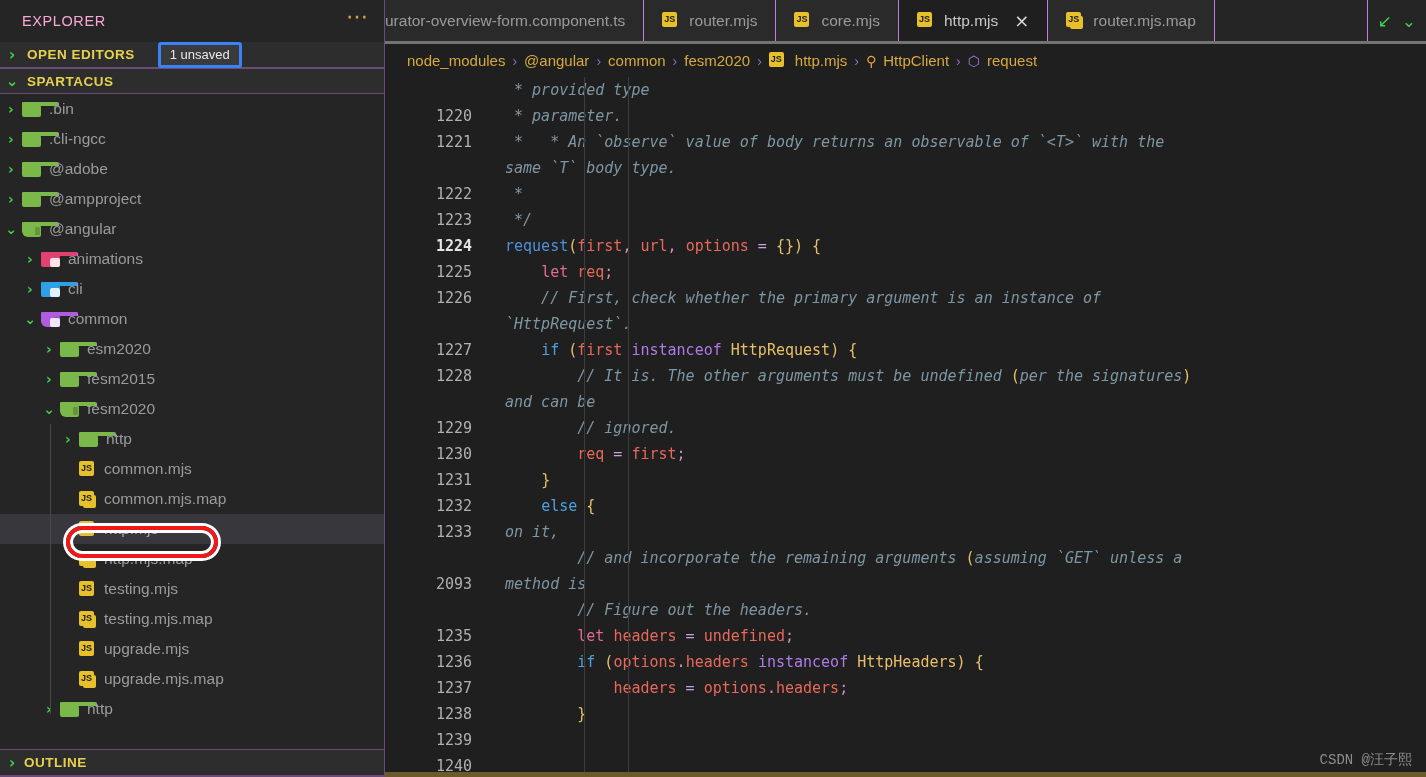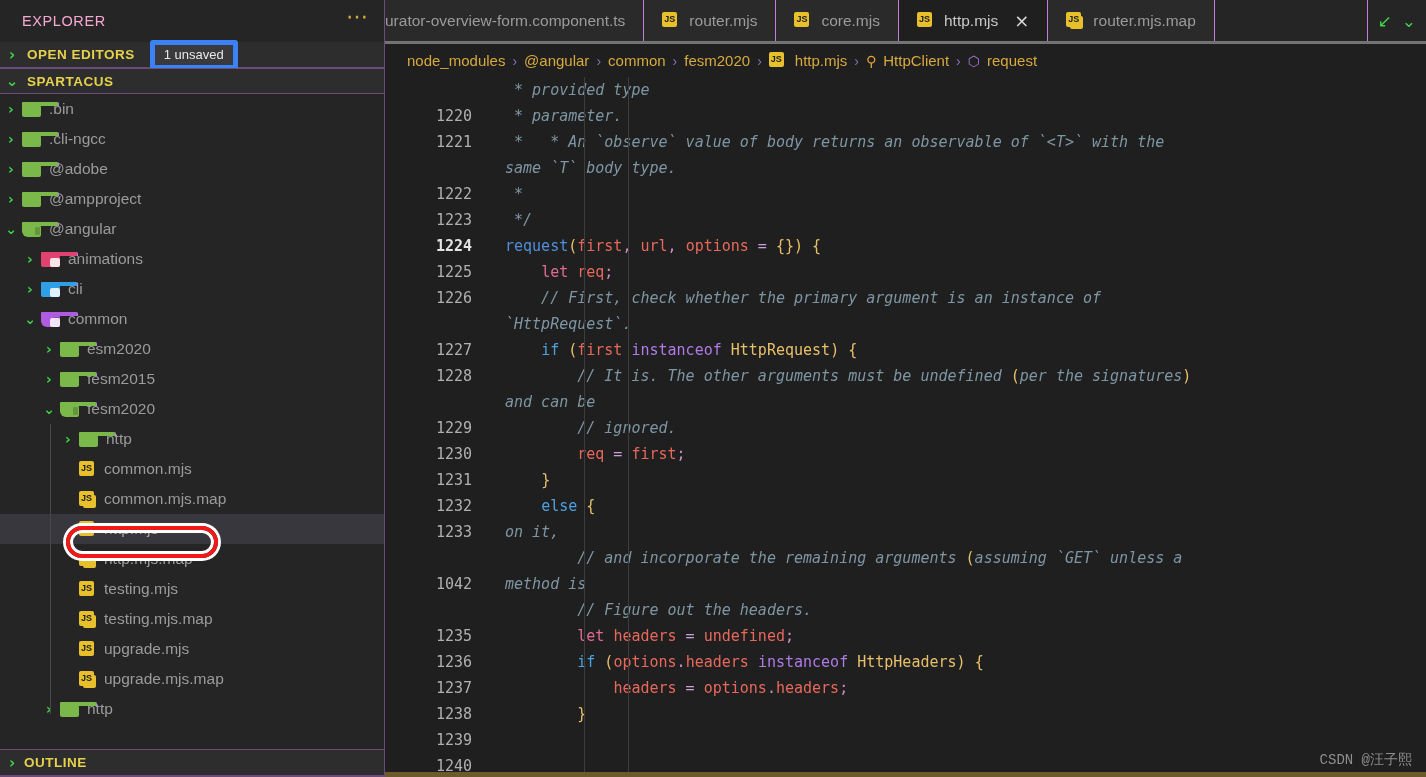--- a/index.html
+++ b/index.html
@@ -35,22 +35,22 @@
   }
   .section-header.open-editors { border-top: none; }
   .twisty {
     color: #3fd24a; font-size: 15px; width: 16px; text-align: center;
     font-weight: 700; font-family: "DejaVu Sans", sans-serif;
   }
   .section-label {
     color: #e6d14c; font-size: 13.5px; font-weight: 700; letter-spacing: .5px;
   }
   .badge-unsaved {
-    margin-left: 8px; color: #e8e8e8; font-size: 13px;
-    background: #3a3a3c; border: 5px solid #3b82f6; border-radius: 3px;
+    margin-left: 16px; color: #e8e8e8; font-size: 13px;
+    background: #3a3a3c; border: 3px solid #3b82f6; border-radius: 3px;
     padding: 2px 9px 3px;
   }
 
   #tree { flex: 1 1 auto; overflow: hidden; position: relative; background: #252526; }
   .row {
     height: 30px; display: flex; align-items: center;
     position: relative; white-space: nowrap; cursor: pointer;
   }
   .row.selected { background: #37373d; }
   .row .arrow {
@@ -487,21 +487,21 @@
           <div class="ln spacer">&nbsp;</div>
           <div class="ln">1227</div>
           <div class="ln">1228</div>
           <div class="ln spacer">&nbsp;</div>
           <div class="ln">1229</div>
           <div class="ln">1230</div>
           <div class="ln">1231</div>
           <div class="ln">1232</div>
           <div class="ln">1233</div>
           <div class="ln spacer">&nbsp;</div>
-          <div class="ln">1042</div>
+          <div class="ln">2093</div>
           <div class="ln spacer">&nbsp;</div>
           <div class="ln">1235</div>
           <div class="ln">1236</div>
           <div class="ln">1237</div>
           <div class="ln">1238</div>
           <div class="ln">1239</div>
           <div class="ln">1240</div>
         </div>
       <div id="code">
         <div class="vline" style="left:94px"></div>

